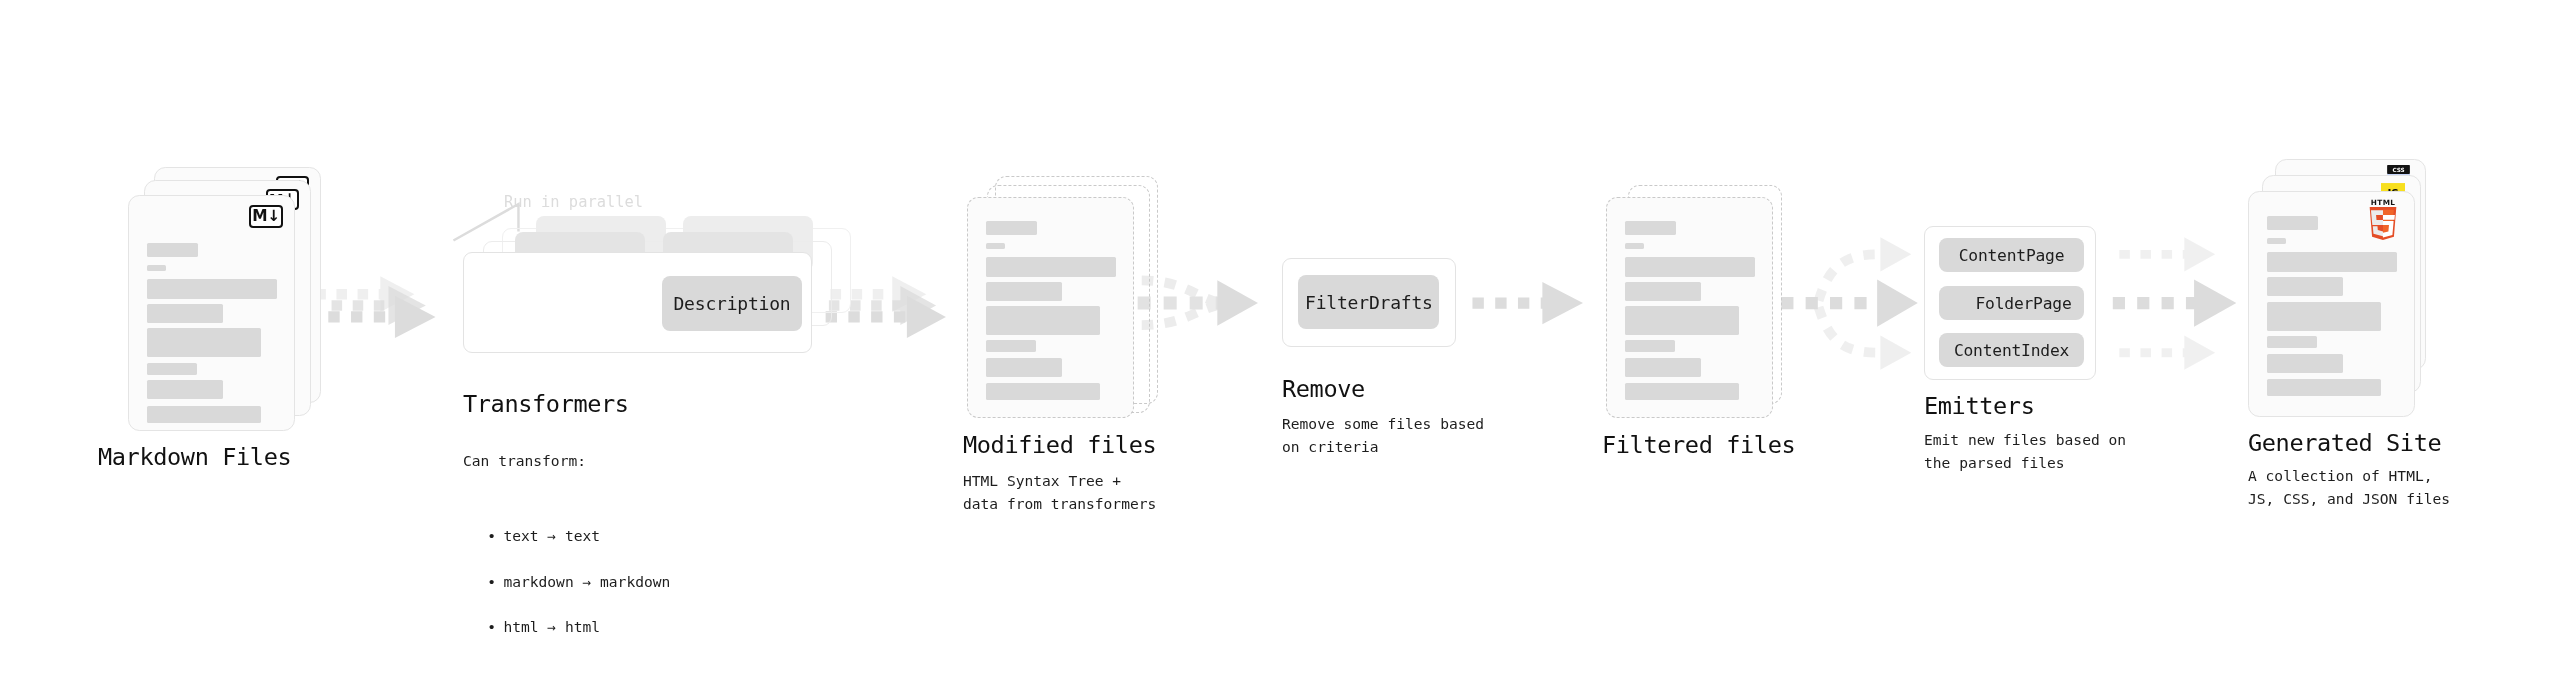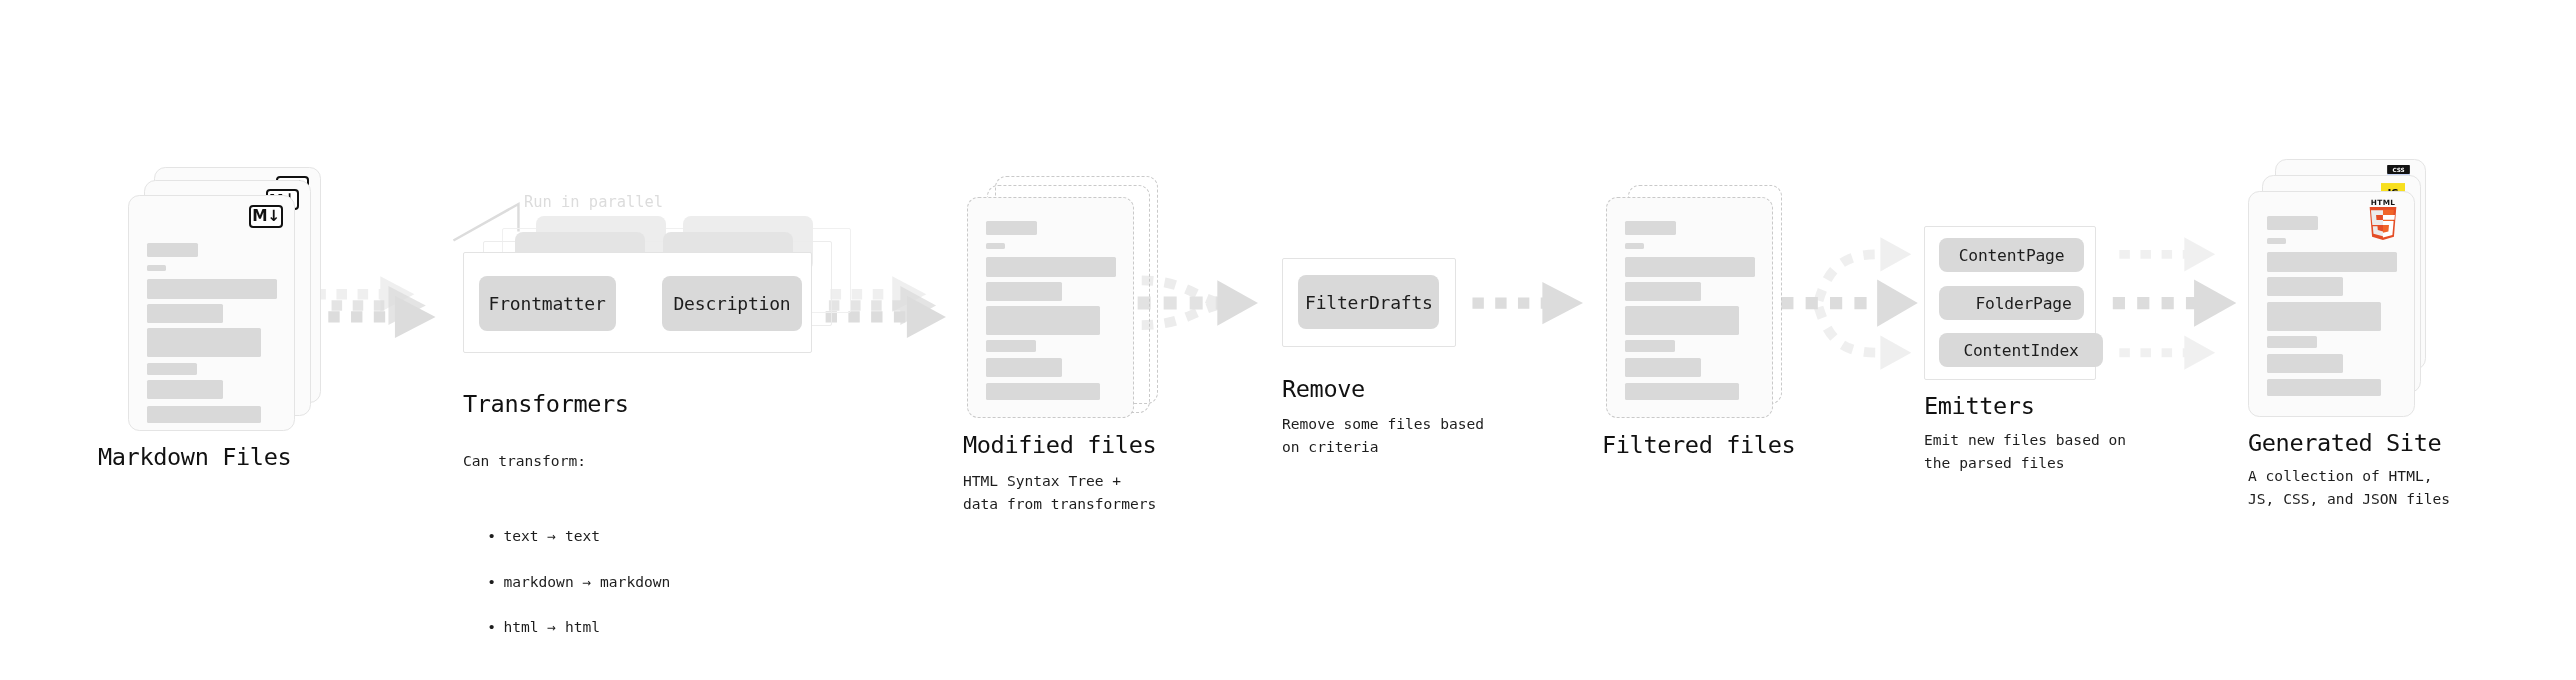--- a/index.html
+++ b/index.html
@@ -52,21 +52,21 @@
     color: #111; text-align: center; line-height: 1;
   }
 
   
   .mini-badge { position: absolute; }
 
   
   .proc {
     position: absolute;
     border: 1.6px solid #e3e3e3;
-    border-radius: 2px;
+    border-radius: 9px;
     background: #ffffff;
   }
   .chip {
     position: absolute;
     background: #d9d9d9;
     border-radius: 8.1px;
     display: flex; align-items: center; justify-content: center;
     font-size: 18px;
     color: #1d1d1d;
     letter-spacing: -0.2px;
@@ -202,21 +202,21 @@
       <div class="skel" style="left:18px; top:108px; width:76px; height:18.7px;"></div>
       <div class="skel" style="left:18px; top:132px; width:114px; height:29px;"></div>
       <div class="skel" style="left:18px; top:167px; width:50px; height:12.2px;"></div>
       <div class="skel" style="left:18px; top:184px; width:76px; height:18.7px;"></div>
       <div class="skel" style="left:18px; top:210px; width:114px; height:17px;"></div>
     </div>
     <div class="title" style="left:63px; top:443px;margin-left:35px;">Markdown Files</div>
   </div>
 
   <div>
-    <div class="note" style="left:524px; top:193px;">Run in parallel</div>
+    <div class="note" style="left:504px; top:193px;">Run in parallel</div>
 
     <div class="proc" style="left:502px; top:228px; width:349px; height:85px; border-color:#f0f0f0; background:transparent;">
       <div class="chip" style="left:32.5px; top:-13px; width:130px; height:55px; background:#ededed; font-size:0;"></div>
       <div class="chip" style="left:180px; top:-13px; width:130px; height:55px; background:#ededed; font-size:0;"></div>
     </div>
 
     <div class="proc" style="left:483px; top:241px; width:349px; height:85px; border-color:#ececec; background:transparent;">
       <div class="chip" style="left:31px; top:-9.8px; width:130px; height:55px; background:#e4e4e4; font-size:0;"></div>
       <div class="chip" style="left:179px; top:-9.8px; width:130px; height:55px; background:#e4e4e4; font-size:0;"></div>
     </div>
@@ -230,21 +230,20 @@
         <line x1="756" y1="360" x2="788" y2="360" stroke="#d6d6d6" stroke-width="4"></line>
         <polygon points="786,354 798,360 786,366" fill="#d6d6d6"></polygon>
       </g>
       <g opacity="1">
         <line x1="752" y1="375" x2="792" y2="375" stroke="#cfcfcf" stroke-width="4"></line>
         <polygon points="790,369 804,375 790,381" fill="#cfcfcf"></polygon>
       </g>
     </svg>
 
     <div class="proc" style="left:463px; top:252px; width:349px; height:101px; z-index:3;">
-      <div class="chip" style="left:14.6px; top:23px; width:137px; height:55px;">Frontmatter</div>
       <div class="chip" style="left:198px; top:23px; width:140px; height:55px;">Description</div>
     </div>
 
     <div class="title" style="left:463px; top:390px;">Transformers</div>
 
     <div class="sub" style="left:463px; top:427px;">
       <div>Can transform:</div>
       <ul>
         <li>text → text</li>
         <li>markdown → markdown</li>
@@ -292,21 +291,21 @@
       <div class="skel" style="left:18px; top:160px; width:76px; height:18.7px;"></div>
       <div class="skel" style="left:18px; top:185px; width:114px; height:17px;"></div>
     </div>
     <div class="title" style="left:1602px; top:431px;">Filtered files</div>
   </div>
 
   <div>
     <div class="proc" style="left:1924px; top:226px; width:172px; height:154px;">
       <div class="chip" style="left:14px; top:11.4px; width:145px; height:34px; font-size:16.3px;">ContentPage</div>
       <div class="chip" style="left:14px; top:59px; width:145px; height:34px; font-size:16.3px;padding-left:24px;">FolderPage</div>
-      <div class="chip" style="left:14px; top:106px; width:164px; height:34px; font-size:16.3px;">ContentIndex</div>
+      <div class="chip" style="left:14px; top:106px; width:145px; height:34px; font-size:16.3px;">ContentIndex</div>
     </div>
     <div class="title" style="left:1924px; top:392px;">Emitters</div>
     <div class="sub" style="left:1924px; top:429px;">Emit new files based on
 the parsed files</div>
   </div>
 
   <div>
 
     <div class="card" style="left:2275px; top:159px; width:151px; height:211px;">
       <div class="mini-badge" style="right:14.6px; top:4.9px; width:23px; height:13px;">

